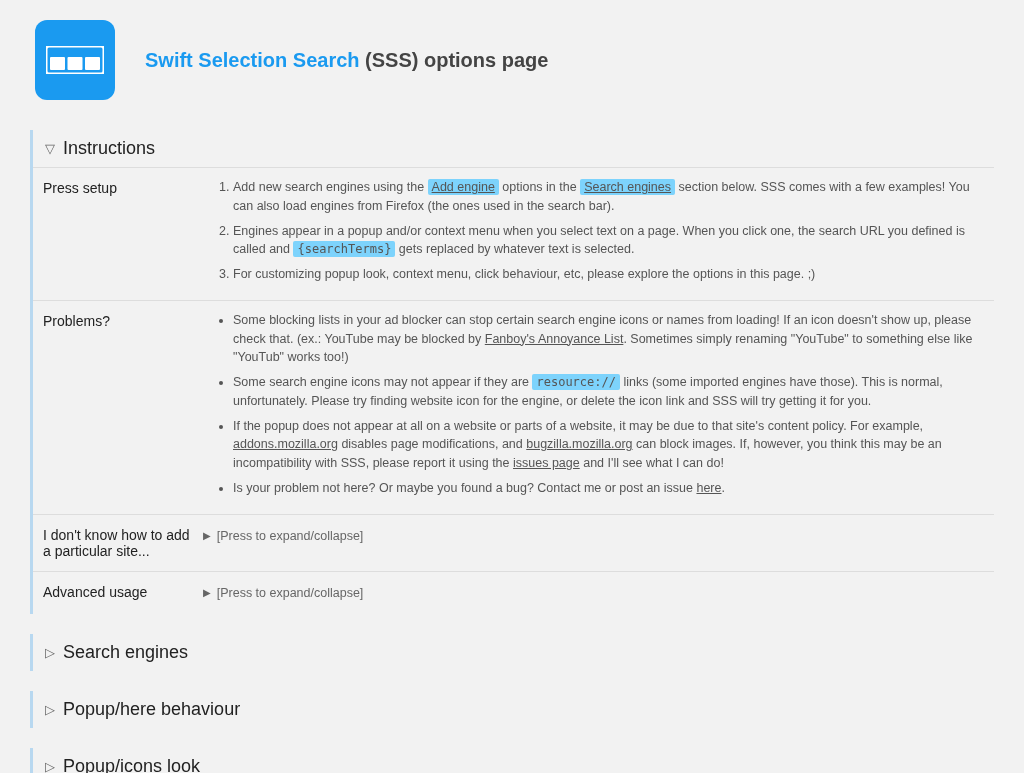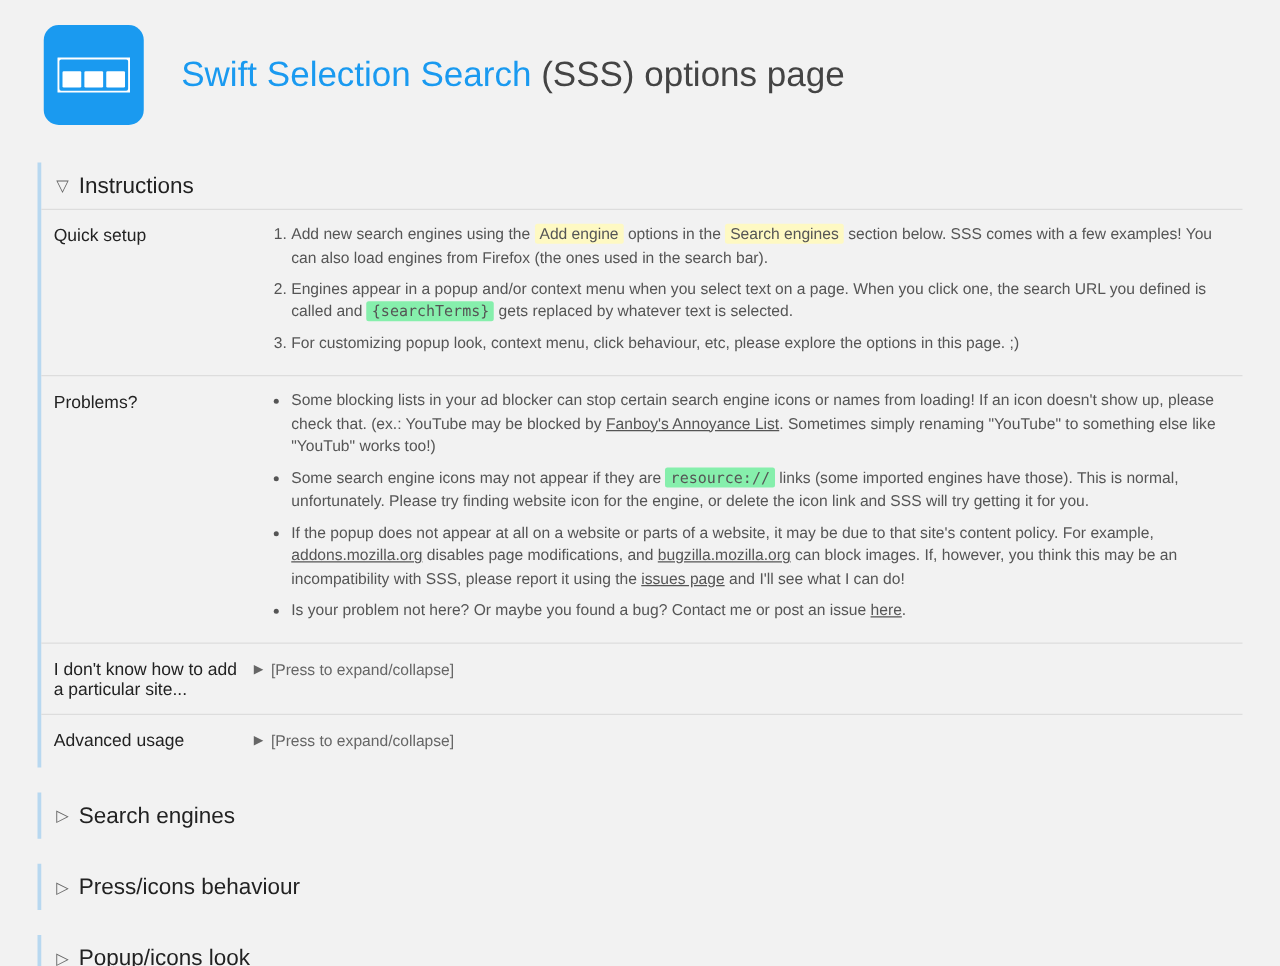--- a/index.html
+++ b/index.html
@@ -29,22 +29,22 @@
     align-items: center;
     justify-content: center;
     margin-right: 30px;
     flex-shrink: 0;
   }
   .logo svg {
     width: 58px;
     height: 28px;
   }
   .title {
-    font-size: 28px;
-    font-weight: 400;
+    font-size: 20px;
+    font-weight: 700;
     color: #444;
   }
   .title .link {
     color: #1a9af0;
   }
   .section {
     border-left: 3px solid #b8d8f0;
     margin-bottom: 20px;
     background: #f2f2f2;
   }
@@ -88,27 +88,28 @@
     font-size: 12.5px;
     line-height: 1.5;
   }
   .row-content ol, .row-content ul {
     padding-left: 30px;
   }
   .row-content li {
     margin-bottom: 6px;
   }
   .row-content .note {
-    background: #fef9c3;
+    background: #7dd3fc;
     padding: 1px 4px;
     border-radius: 2px;
     color: #555;
+    text-decoration: underline;
   }
   .row-content code {
-    background: #86efac;
+    background: #7dd3fc;
     padding: 1px 4px;
     border-radius: 2px;
     font-family: Consolas, monospace;
     font-size: 12px;
     color: #555;
   }
   .row-content .ulink {
     text-decoration: underline;
     cursor: pointer;
   }
@@ -144,21 +145,21 @@
 </div>
 
 <div class="section">
   <div class="section-header">
     <span class="tri">▽</span>
     <span>Instructions</span>
   </div>
   <div class="section-body">
 
     <div class="row">
-      <div class="row-label">Quick setup</div>
+      <div class="row-label">Press setup</div>
       <div class="row-content">
         <ol>
           <li>
             <span>Add new search engines using the </span><span class="note">Add engine</span><span> options in the </span><span class="note">Search engines</span><span> section below. SSS comes with a few examples! You can also load engines from Firefox (the ones used in the search bar).</span>
           </li>
           <li>
             <span>Engines appear in a popup and/or context menu when you select text on a page. When you click one, the search URL you defined is called and </span><code>{searchTerms}</code><span> gets replaced by whatever text is selected.</span>
           </li>
           <li>For customizing popup look, context menu, click behaviour, etc, please explore the options in this page. ;)</li>
         </ol>
@@ -211,21 +212,21 @@
 <div class="section">
   <div class="section-header">
     <span class="tri">▷</span>
     <span>Search engines</span>
   </div>
 </div>
 
 <div class="section">
   <div class="section-header">
     <span class="tri">▷</span>
-    <span>Press/icons behaviour</span>
+    <span>Popup/here behaviour</span>
   </div>
 </div>
 
 <div class="section">
   <div class="section-header">
     <span class="tri">▷</span>
     <span>Popup/icons look</span>
   </div>
 </div>
 

